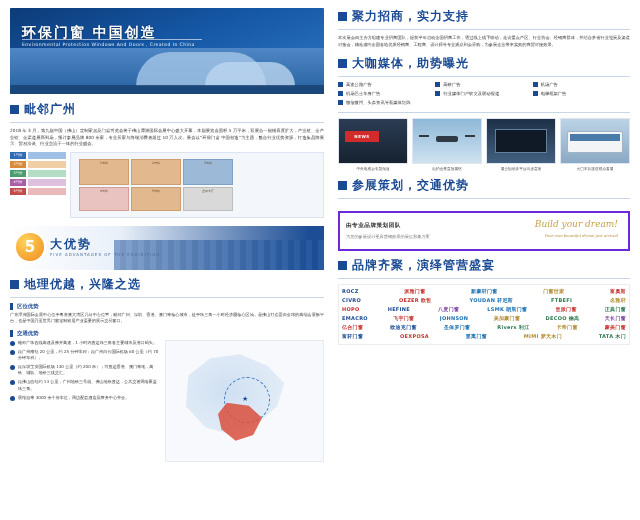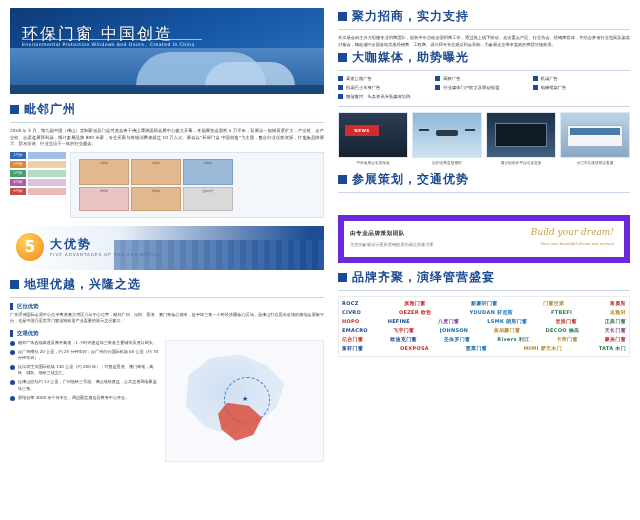--- a/index.html
+++ b/index.html
@@ -26,21 +26,21 @@
         background:linear-gradient(160deg,#0d3b78 0%,#1557a5 45%,#2f79c4 100%);}
   .hero .sky{position:absolute;left:0;right:0;top:0;height:46px;
         background:linear-gradient(180deg,#0b3straight 0%,#0d3b78 0%,#1a5fae 100%);}
   .hero .bld{position:absolute;bottom:0;left:0;right:0;height:46px;
         background:linear-gradient(180deg,#4f86c6 0%,#27619f 100%);}
   .hero .dome{position:absolute;bottom:8px;left:40%;width:130px;height:34px;
         background:#9fc2e4;border-radius:60px 60px 0 0;opacity:.85;}
   .hero .dome2{position:absolute;bottom:8px;left:62%;width:90px;height:24px;
         background:#bcd6ef;border-radius:50px 50px 0 0;opacity:.8;}
   .hero .ground{position:absolute;bottom:0;left:0;right:0;height:9px;background:#17406f;opacity:.8;}
-  .hero-title{position:absolute;left:12px;top:16px;color:#fff;font-size:16px;font-weight:normal;letter-spacing:2px;
+  .hero-title{position:absolute;left:12px;top:16px;color:#fff;font-size:14px;font-weight:bold;letter-spacing:2px;
         text-shadow:0 1px 2px rgba(0,0,0,.45);}
   .hero-sub{position:absolute;left:12px;top:34px;color:#e8f1fb;font-size:4.6px;letter-spacing:.4px;}
   .hero-line{position:absolute;left:12px;top:31px;width:180px;height:1px;background:rgba(255,255,255,.6);}
 
   
   .para{font-size:4.3px;line-height:1.55;color:#3a3a3a;text-align:justify;}
   .para.small{font-size:4.1px;}
 
   
   .plan{display:flex;margin-top:4px;}
@@ -98,21 +98,21 @@
   .m2{background:linear-gradient(180deg,#8fb8d8 0%,#cfe2f0 100%);}
   .m2 .drone{position:absolute;left:50%;top:45%;width:22px;height:6px;background:#2f3a44;transform:translate(-50%,-50%);border-radius:2px;}
   .m2 .arm{position:absolute;width:10px;height:1.5px;background:#2f3a44;}
   .m3{background:linear-gradient(180deg,#1e3048 0%,#41607f 100%);}
   .m3 .screen{position:absolute;left:8px;top:10px;right:8px;bottom:10px;background:#0f1a26;border:1px solid #62809c;}
   .m4{background:linear-gradient(180deg,#bcd3e6 0%,#8aa9c4 100%);}
   .m4 .bus{position:absolute;left:6px;top:12px;right:6px;height:20px;background:#f2f4f6;border:1px solid #9fb4c7;border-radius:2px;}
   .m4 .win{position:absolute;left:9px;top:15px;right:9px;height:7px;background:#4a7ba8;}
   .media-cap{font-size:3.7px;color:#555;text-align:center;margin-top:2px;}
 
-  .plan-banner{margin-top:22px;height:36px;border:6px solid #6d28d9;background:#fff;position:relative;overflow:hidden;}
+  .plan-banner{margin-top:12px;height:36px;border:2px solid #6d28d9;background:#fff;position:relative;overflow:hidden;}
   .plan-banner .l{position:absolute;left:6px;top:9px;font-size:5.6px;color:#333;font-weight:bold;letter-spacing:.5px;}
   .plan-banner .l2{position:absolute;left:6px;top:21px;font-size:4.2px;color:#777;}
   .plan-banner .script{position:absolute;right:10px;top:6px;font-size:9px;color:#c7a24a;font-style:italic;font-family:"DejaVu Serif","Liberation Serif",serif;}
   .plan-banner .script2{position:absolute;right:10px;top:20px;font-size:3.8px;color:#b58f3c;font-style:italic;font-family:"DejaVu Serif","Liberation Serif",serif;}
 
   
   .brands{margin-top:4px;border:1px solid #ececec;background:#fff;padding:3px 3px 2px 3px;}
   .brand-row{display:flex;align-items:center;justify-content:space-between;margin-bottom:3px;}
   .brand{font-size:5px;font-weight:bold;letter-spacing:.3px;white-space:nowrap;overflow:hidden;}
 </style>
@@ -239,21 +239,21 @@
 
   <div class="col right">
 
     <div class="sec-head">
       <span class="mark"></span>
       <span class="txt">聚力招商，实力支持</span>
     </div>
     <div class="rule"></div>
     <div class="r-para">本次展会由主办方组建专业招商团队，提前半年启动全国招商工作，通过线上线下联动，走访重点产区、行业协会、经销商群体，并结合多省行业巡展及渠道对接会，精准邀约全国各地优质经销商、工程商、设计师等专业观众到会采购，为参展企业带来实效的商贸对接效果。</div>
 
-    <div class="sec-head" style="margin-top:1px;">
+    <div class="sec-head" style="margin-top:7px;">
       <span class="mark"></span>
       <span class="txt">大咖媒体，助势曝光</span>
     </div>
     <div class="rule"></div>
     <div class="chk-grid">
       <div class="chk">
           <span class="sq"></span>
           <span>高速公路广告</span>
         </div>
       <div class="chk">

